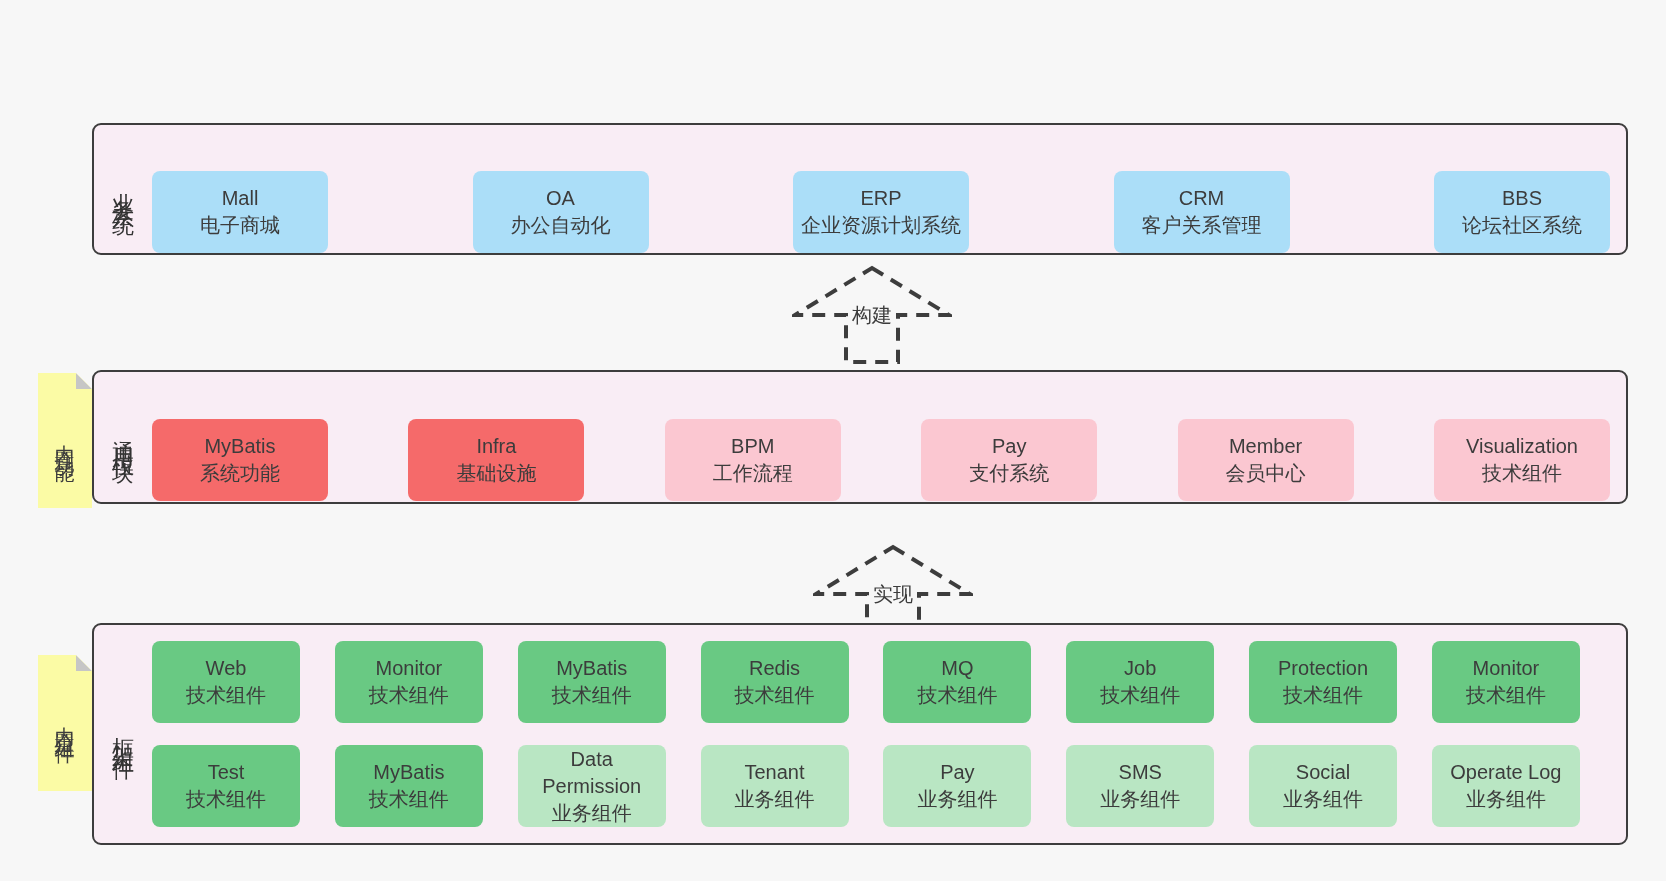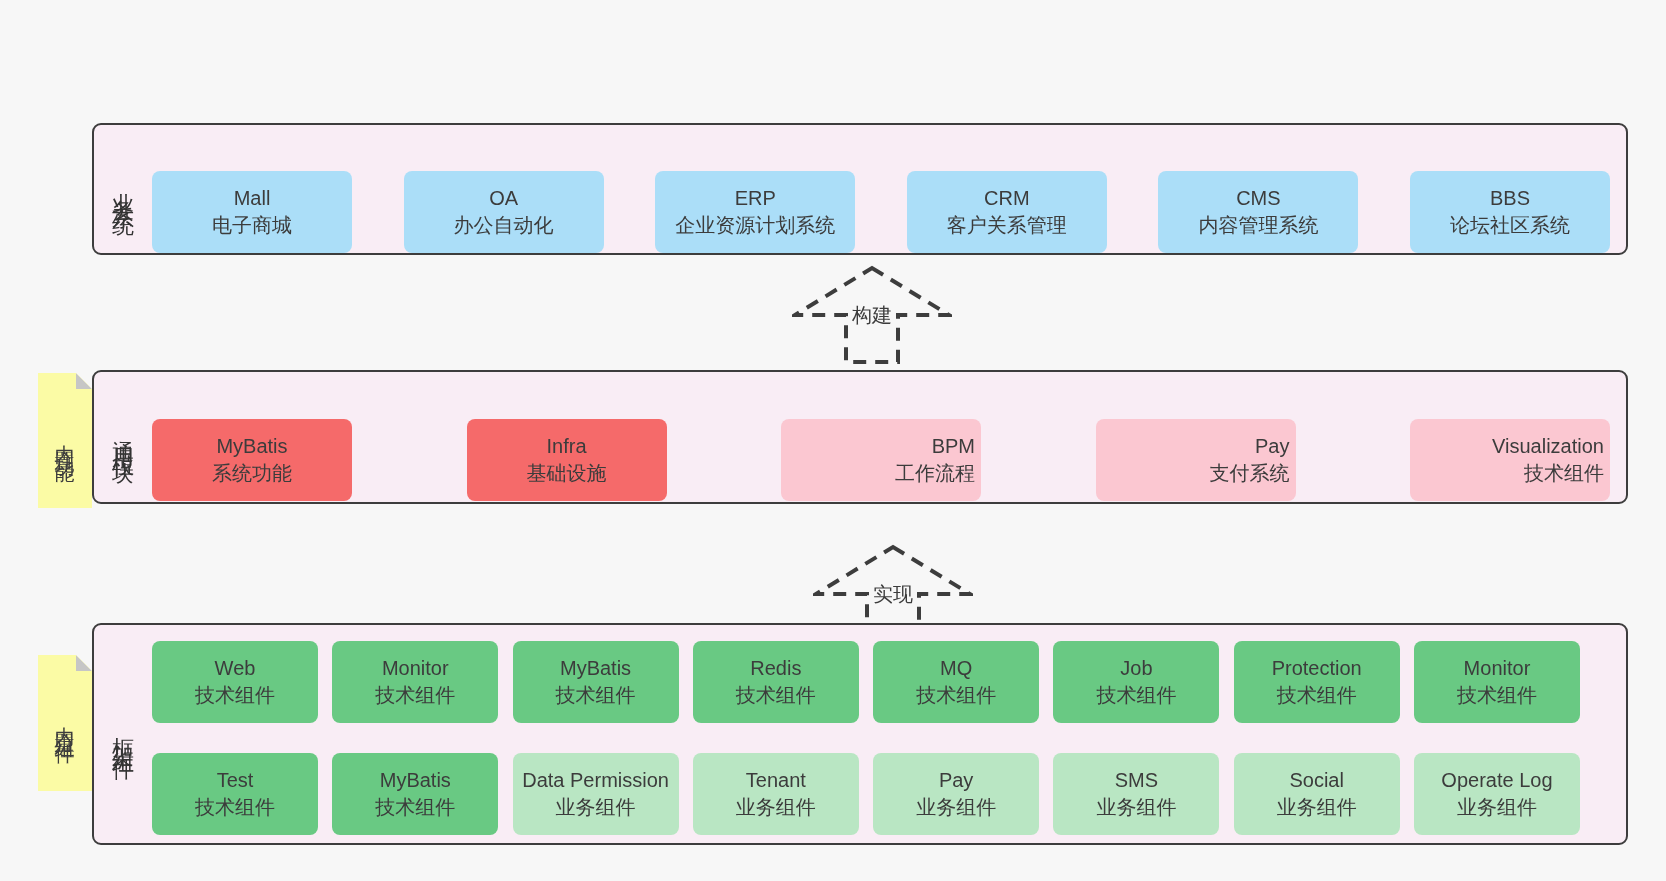--- a/index.html
+++ b/index.html
@@ -36,25 +36,25 @@
   .row{flex:1 1 auto;display:flex;justify-content:space-between;align-items:center;padding-right:16px;}
   .rows{flex:1 1 auto;display:flex;flex-direction:column;justify-content:center;gap:22px;padding-right:30px;}
 
   
   .box{
     display:flex;flex-direction:column;align-items:center;justify-content:center;
     border-radius:8px;text-align:center;
     font-size:20px;line-height:27px;color:var(--text);
     box-sizing:border-box;padding:2px 6px;
   }
-  .box-lg{width:200px;height:82px;margin-top:45px;}
-  .box-sm{width:166px;height:82px;margin-top:8px;}
+  .box-lg{width:176px;height:82px;margin-top:45px;}
+  .box-sm{width:148px;height:82px;}
   .blue{background:var(--blue);}
   .red{background:var(--red);}
-  .pink{background:var(--pink);align-items:flex-end;}
+  .pink{background:var(--pink);}
   .green{background:var(--green_dark);}
   .green-light{background:var(--green_light);}
 
   
   .arrow{position:absolute;width:160px;height:100px;}
   .arrow-1{left:792px;top:265px;}
   .arrow-2{left:813px;top:544px;}
   .arrow svg{display:block;width:100%;height:100%;}
   .arrow polygon{fill:none;stroke:var(--line);stroke-width:4;stroke-dasharray:13 9;}
   .arrow-label{
@@ -99,24 +99,20 @@
       </div>
       <div class="box box-lg blue">
         <div>ERP</div>
         <div>企业资源计划系统</div>
       </div>
       <div class="box box-lg blue">
         <div>CRM</div>
         <div>客户关系管理</div>
       </div>
       <div class="box box-lg blue">
-        <div>CMS</div>
-        <div>内容管理系统</div>
-      </div>
-      <div class="box box-lg blue">
         <div>BBS</div>
         <div>论坛社区系统</div>
       </div>
     </div>
   </section>
 
   <div class="arrow arrow-1">
     <svg viewBox="0 0 160 100">
       <polygon points="80,3 157,50 106,50 106,97 54,97 54,50 3,50"></polygon>
     </svg>
@@ -138,20 +134,24 @@
       </div>
       <div class="box box-lg pink">
         <div>BPM</div>
         <div>工作流程</div>
       </div>
       <div class="box box-lg pink">
         <div>Pay</div>
         <div>支付系统</div>
       </div>
       <div class="box box-lg pink">
+        <div>Member</div>
+        <div>会员中心</div>
+      </div>
+      <div class="box box-lg pink">
         <div>Visualization</div>
         <div>技术组件</div>
       </div>
     </div>
   </section>
 
   <div class="arrow arrow-2">
     <svg viewBox="0 0 160 100">
       <polygon points="80,3 157,50 106,50 106,97 54,97 54,50 3,50"></polygon>
     </svg>

